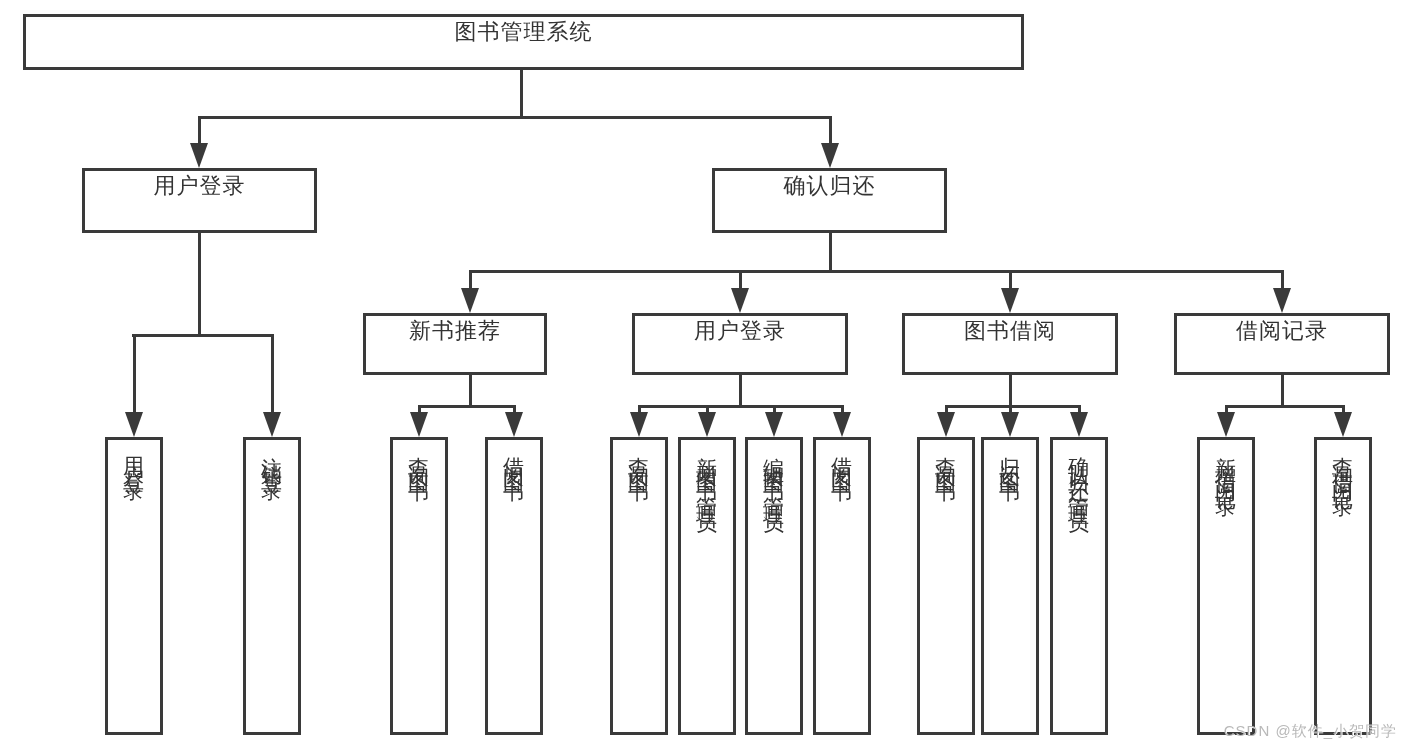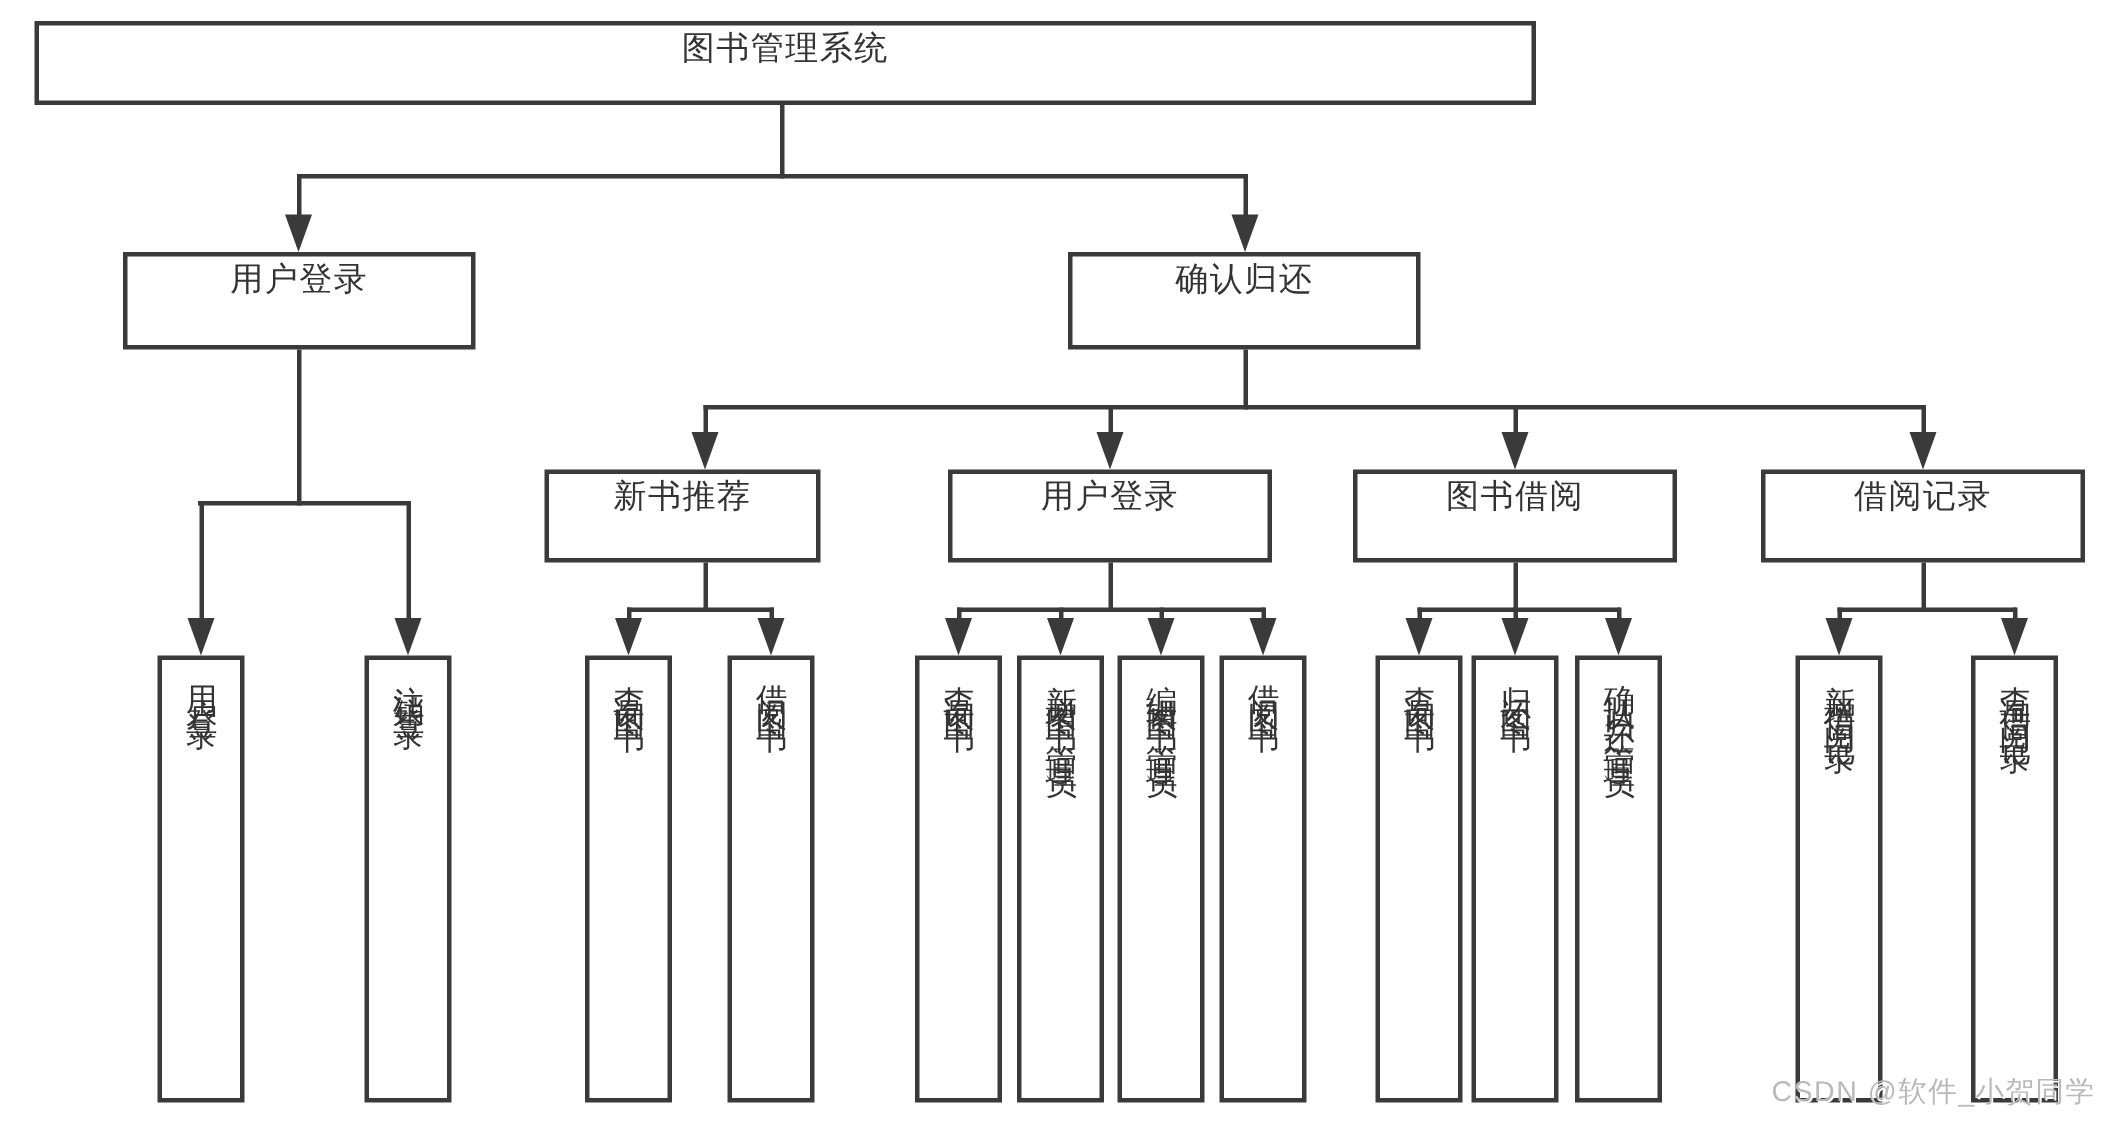--- a/index.html
+++ b/index.html
@@ -43,21 +43,21 @@
   }
   .drop .head{
     position:absolute;left:-9px;bottom:0;width:0;height:0;
     border-left:9px solid transparent;
     border-right:9px solid transparent;
     border-top:25px solid var(--line);
   }
   .watermark{
     position:absolute;
     right:8px;bottom:6px;
-    font-size:19px;
+    font-size:15px;
     color:#b9b9b9;
     text-shadow:1px 1px 0 #ffffff;
     letter-spacing:1px;
   }
 </style>
 </head>
 <body>
 
 <div class="diagram">
 

